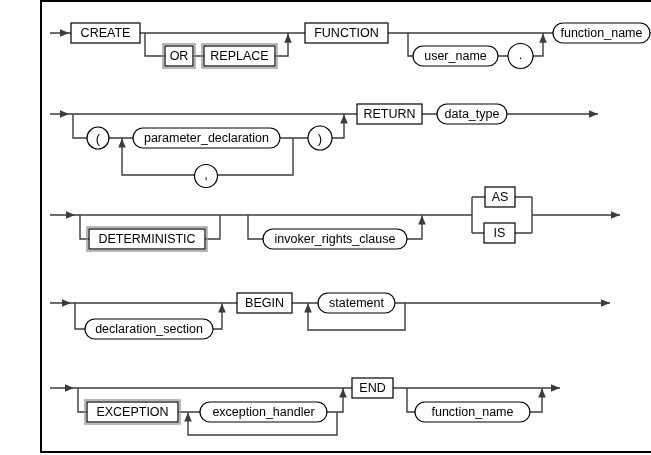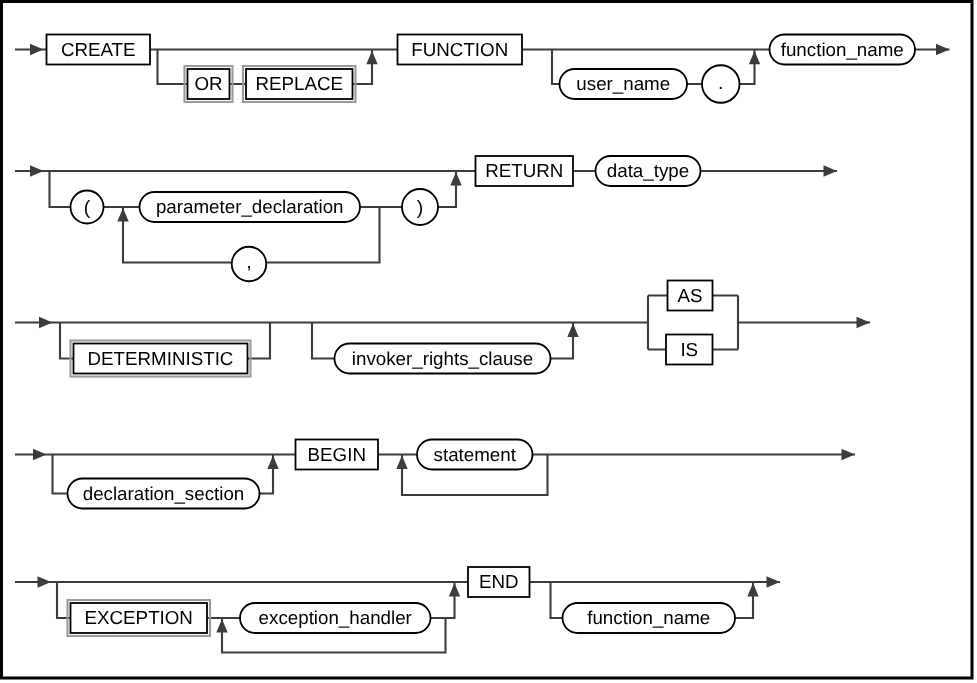--- a/index.html
+++ b/index.html
@@ -3,21 +3,21 @@
 <meta charset="utf-8">
 <style>
   :root {
     --line: #3c3c3c;
     --border: #000000;
     --shadow: #9a9a9a;
     --background: #ffffff;
     --text: #000000;
   }
   html, body { margin: 0; padding: 0; background: var(--background); }
-  .stage { width: 570px; height: 455px; position: relative; }
+  .stage { width: 570px; height: 455px; position: relative; margin-left: 40px; }
   svg { display: block; }
   .connector { stroke: var(--line); stroke-width: 1.4; fill: none; }
   .arrowhead { fill: var(--line); stroke: none; }
   .kw-box { fill: var(--background); stroke: var(--border); stroke-width: 1.2; }
   .kw-shadow { fill: none; stroke: var(--shadow); stroke-width: 1.4; }
   .stadium { fill: var(--background); stroke: var(--border); stroke-width: 1.2; }
   .punct-circle { fill: var(--background); stroke: var(--border); stroke-width: 1.2; }
   .frame { fill: none; stroke: var(--border); stroke-width: 2; }
   text {
     font-family: "Liberation Sans", sans-serif;

